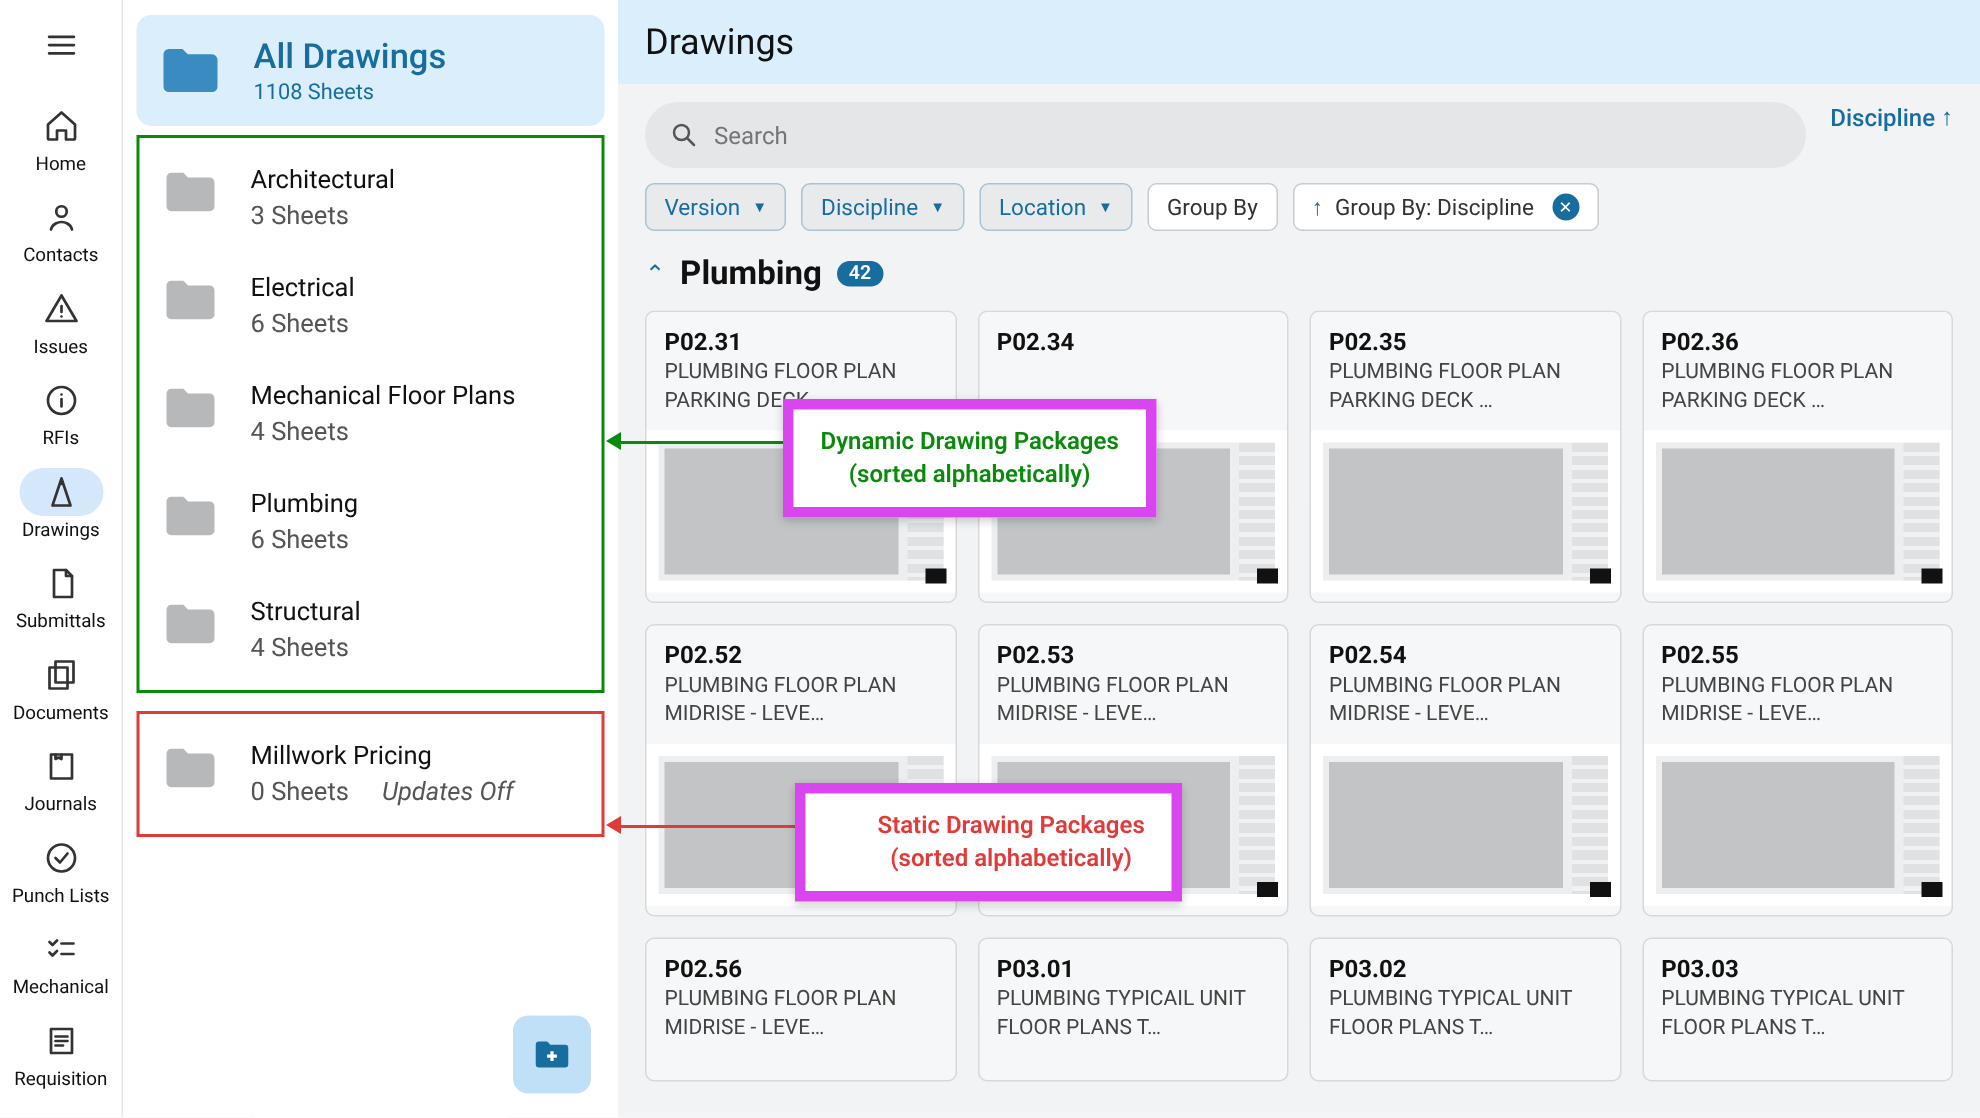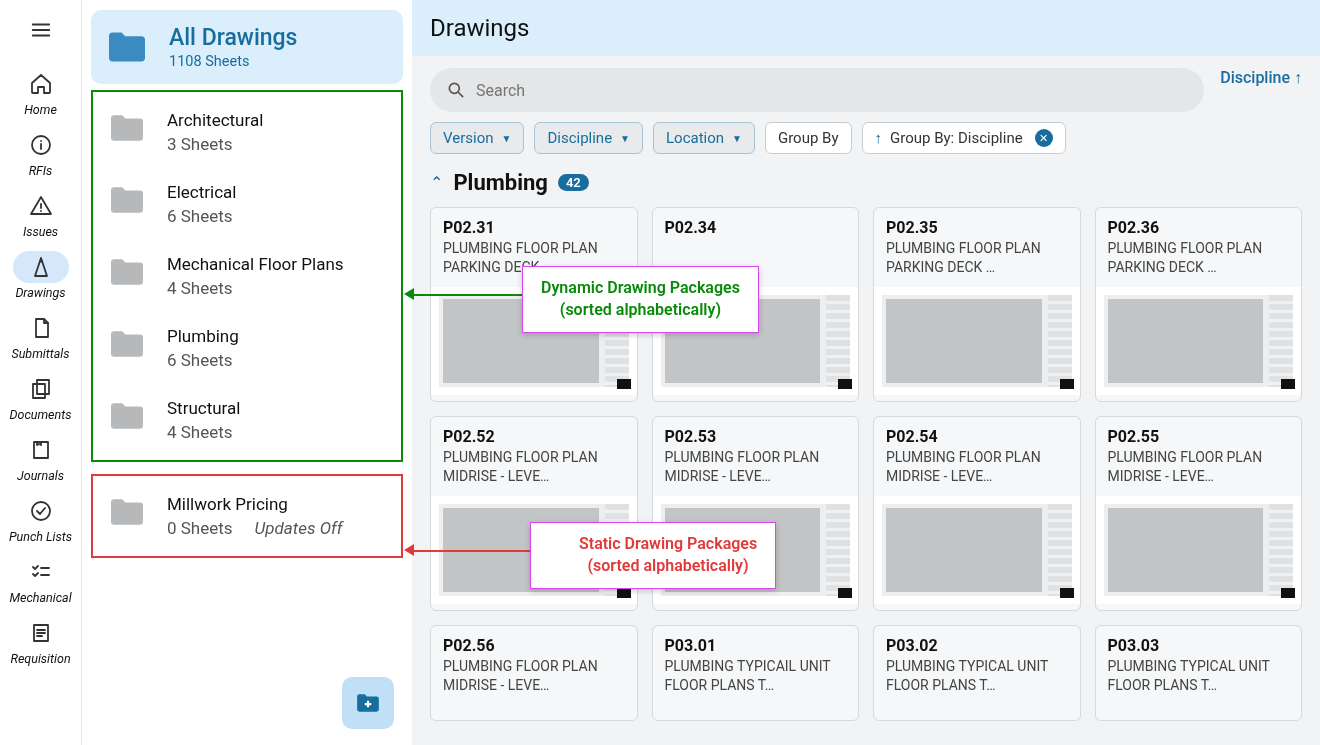--- a/index.html
+++ b/index.html
@@ -1,18 +1,18 @@
 <!DOCTYPE html>
 <html><head>
 <meta charset="utf-8">
 <style>
 * { box-sizing: border-box; margin: 0; padding: 0; font-family: -apple-system, BlinkMacSystemFont, 'Segoe UI', Roboto, sans-serif; }
 body { display: flex; height: 745px; width: 1320px; overflow: hidden; background: #fff; }
 
-.rail { width: 82px; border-right: 1px solid #e5e7eb; display: flex; flex-direction: column; align-items: center; padding-top: 10px; gap: 4px; font-style: italic; }
+.rail { width: 82px; border-right: 1px solid #e5e7eb; display: flex; flex-direction: column; align-items: center; padding-top: 10px; gap: 4px; }
 .rail-ham { width: 40px; height: 40px; display: flex; align-items: center; justify-content: center; cursor: pointer; margin-bottom: 8px; }
 .rail-item { width: 68px; display: flex; flex-direction: column; align-items: center; padding: 6px 0; cursor: pointer; border-radius: 6px; }
 .rail-item.active .rail-icon-wrap { background: #d4e7fb; border-radius: 16px; padding: 4px 16px; }
 .rail-icon-wrap { display: flex; align-items: center; justify-content: center; padding: 4px 16px; }
 .rail-label { font-size: 12.5px; color: #111; margin-top: 2px; }
 
 .sidepanel { width: 330px; position: relative; background: #fff; display: flex; flex-direction: column; padding: 10px 9px 10px 9px; }
 .all-drawings { background: #dbeefc; border-radius: 10px; padding: 14px 14px; display: flex; align-items: center; gap: 20px; margin-bottom: 6px; }
 .all-drawings .folder-big { color: #1f6fa3; }
 .all-drawings .ad-title { color: #176d9e; font-size: 23px; font-weight: 500; }
@@ -58,21 +58,21 @@
 .card-code { font-size: 16px; font-weight: 700; color: #111; }
 .card-desc { font-size: 14px; color: #444; margin-top: 2px; line-height: 1.35; white-space: nowrap; overflow: hidden; text-overflow: ellipsis; display: -webkit-box; -webkit-line-clamp: 2; -webkit-box-orient: vertical; white-space: normal; height: 2.7em; }
 .card-thumb { height: 108px; background: #fff; position: relative; overflow: hidden; }
 .thumb-plan { position: absolute; inset: 8px 8px 8px 8px; background: linear-gradient(#eceef0, #eceef0); }
 .thumb-plan::before { content: ""; position: absolute; inset: 4px 30px 4px 4px; background: #a0a2a4; opacity: 0.55; }
 .thumb-plan::after { content: ""; position: absolute; right: 0; top: 0; bottom: 0; width: 24px; background: repeating-linear-gradient(#dfe1e3, #dfe1e3 6px, #f0f1f2 6px, #f0f1f2 9px); }
 .thumb-mark { position: absolute; right: 6px; bottom: 6px; width: 14px; height: 10px; background: #111; }
 
 .card.short { height: 96px; }
 
-.callout { position: absolute; background: #fff; border: 1px solid #d946ef; padding: 10px 18px; font-size: 16px; color: #0a8a0a; font-weight: 600; text-align: center; line-height: 1.4; box-shadow: 0 2px 6px rgba(0,0,0,0.2); z-index: 50; }
+.callout { position: absolute; background: #fff; border: 7px solid #d946ef; padding: 10px 18px; font-size: 16px; color: #0a8a0a; font-weight: 600; text-align: center; line-height: 1.4; box-shadow: 0 2px 6px rgba(0,0,0,0.2); z-index: 50; }
 .callout.red { color: #e03a3a; padding-left: 48px; }
 .arrow-line { position: absolute; height: 2px; background: #0a8a0a; z-index: 49; }
 .arrow-line.red { background: #e03a3a; }
 .arrow-head { position: absolute; width: 0; height: 0; border-top: 6px solid transparent; border-bottom: 6px solid transparent; border-right: 10px solid #0a8a0a; z-index: 49; }
 .arrow-head.red { border-right-color: #e03a3a; }
 </style>
 </head>
 <body>
 
 <div class="rail">
@@ -86,34 +86,43 @@
         <div class="rail-icon-wrap">
           <svg width="24" height="24" viewBox="0 0 24 24">
             <path stroke="#333" stroke-width="1.8" fill="none" stroke-linecap="round" stroke-linejoin="round" d="M3 11l9-8 9 8v9a1 1 0 01-1 1h-5v-6h-6v6H4a1 1 0 01-1-1v-9z"></path>
           </svg>
         </div>
         <div class="rail-label">Home</div>
       </div>
       <div class="rail-item">
         <div class="rail-icon-wrap">
           <svg width="24" height="24" viewBox="0 0 24 24">
+            <circle cx="12" cy="8" r="3.5" stroke="#333" stroke-width="1.8" fill="none" stroke-linecap="round" stroke-linejoin="round"></circle>
+            <path stroke="#333" stroke-width="1.8" fill="none" stroke-linecap="round" stroke-linejoin="round" d="M5 20c1-4 5-5 7-5s6 1 7 5"></path>
+          </svg>
+        </div>
+        <div class="rail-label">Contacts</div>
+      </div>
+      <div class="rail-item">
+        <div class="rail-icon-wrap">
+          <svg width="24" height="24" viewBox="0 0 24 24">
+            <path stroke="#333" stroke-width="1.8" fill="none" stroke-linecap="round" stroke-linejoin="round" d="M12 3l10 17H2L12 3z"></path>
+            <path stroke="#333" stroke-width="1.8" fill="none" stroke-linecap="round" stroke-linejoin="round" d="M12 10v4M12 17v0"></path>
+          </svg>
+        </div>
+        <div class="rail-label">Issues</div>
+      </div>
+      <div class="rail-item">
+        <div class="rail-icon-wrap">
+          <svg width="24" height="24" viewBox="0 0 24 24">
             <circle cx="12" cy="12" r="9" stroke="#333" stroke-width="1.8" fill="none" stroke-linecap="round" stroke-linejoin="round"></circle>
             <path stroke="#333" stroke-width="1.8" fill="none" stroke-linecap="round" stroke-linejoin="round" d="M12 8v0M12 11v5"></path>
           </svg>
         </div>
         <div class="rail-label">RFIs</div>
-      </div>
-      <div class="rail-item">
-        <div class="rail-icon-wrap">
-          <svg width="24" height="24" viewBox="0 0 24 24">
-            <path stroke="#333" stroke-width="1.8" fill="none" stroke-linecap="round" stroke-linejoin="round" d="M12 3l10 17H2L12 3z"></path>
-            <path stroke="#333" stroke-width="1.8" fill="none" stroke-linecap="round" stroke-linejoin="round" d="M12 10v4M12 17v0"></path>
-          </svg>
-        </div>
-        <div class="rail-label">Issues</div>
       </div>
       <div class="rail-item active">
         <div class="rail-icon-wrap">
           <svg width="24" height="24" viewBox="0 0 24 24">
             <path stroke="#333" stroke-width="1.8" fill="none" stroke-linecap="round" stroke-linejoin="round" d="M12 3l-6 18M12 3l6 18M6 21h12"></path>
             <circle cx="12" cy="6" r="1.5" fill="#333"></circle>
           </svg>
         </div>
         <div class="rail-label">Drawings</div>
       </div>

